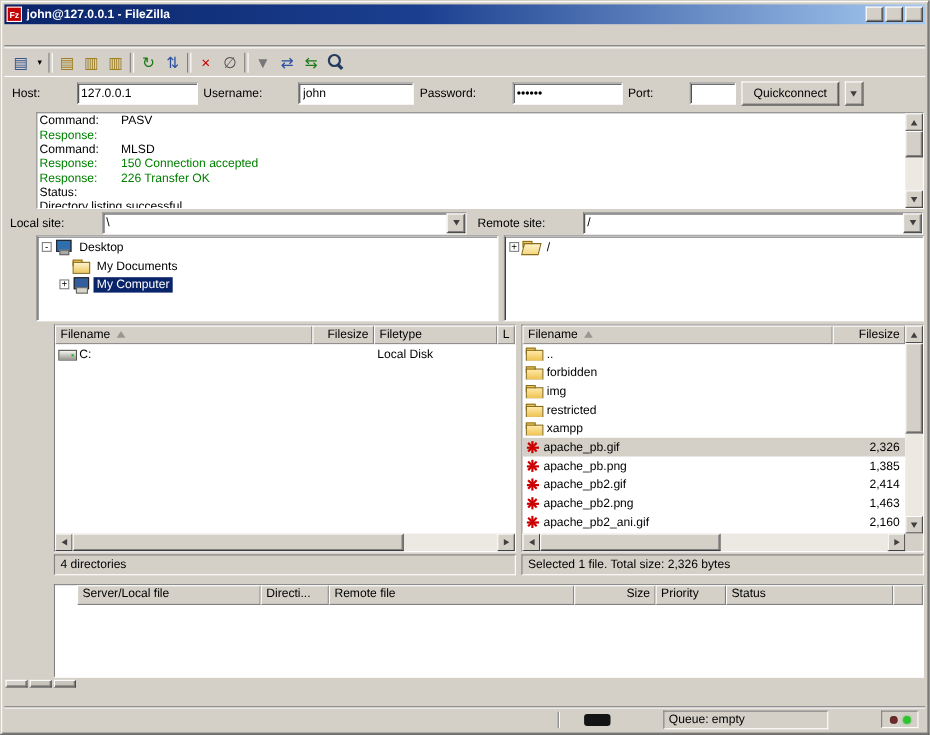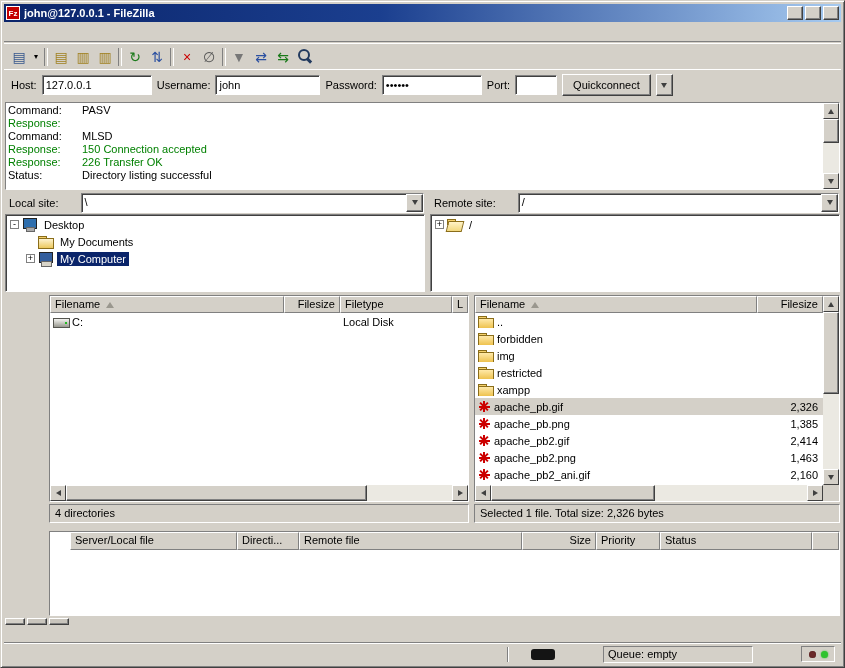--- a/index.html
+++ b/index.html
@@ -8,21 +8,21 @@
 
   .window { position:relative; width:845px; height:668px; background:#d4d0c8;
     border:1px solid; border-color:#d4d0c8 #404040 #404040 #d4d0c8;
     box-shadow: inset 1px 1px 0 #ffffff, inset -1px -1px 0 #808080; }
 
   .abs { position:absolute; }
 
   .raised { background:#d4d0c8; border:1px solid; border-color:#ffffff #404040 #404040 #ffffff;
     box-shadow: inset -1px -1px 0 #808080; }
   .sunken { background:#ffffff; border:1px solid; border-color:#808080 #ffffff #ffffff #808080;
-    box-shadow: inset 1px 1px 0 #404040; }
+    box-shadow: inset 1px 1px 0 #404040; margin-left: 28px; }
   .sunken-lite { border:1px solid; border-color:#808080 #ffffff #ffffff #808080;margin-left:44px; }
 
   
   .titlebar { left:3px; top:3px; right:3px; height:18px;
     background:linear-gradient(90deg,#0a246a 0%, #1b3f8f 45%, #a6caf0 100%);
     display:flex; align-items:center; padding:0 2px; }
   .app-icon { width:14px; height:14px; background:#c40000; color:#fff; font-size:8px; font-weight:bold;
     display:flex; align-items:center; justify-content:center; margin-right:4px; border:1px solid #fff; }
   .title-text { color:#fff; font-weight:bold; font-size:11px; flex:1; white-space:nowrap; overflow:hidden; }
   .cap-btn { width:16px; height:14px; font-size:9px; font-weight:bold; line-height:12px; text-align:center; margin-left:2px; }
@@ -61,21 +61,21 @@
   .track { flex:1; position:relative; }
   .vscroll .thumb { position:absolute; left:0; top:0; width:16px; }
   .hscroll .thumb { position:absolute; top:0; left:0; height:16px; }
   .arr { width:0; height:0; display:inline-block; }
   .arr.up    { border-left:3px solid transparent; border-right:3px solid transparent; border-bottom:5px solid #404040; }
   .arr.down  { border-left:3px solid transparent; border-right:3px solid transparent; border-top:5px solid #404040; }
   .arr.left  { border-top:3px solid transparent; border-bottom:3px solid transparent; border-right:5px solid #404040; }
   .arr.right { border-top:3px solid transparent; border-bottom:3px solid transparent; border-left:5px solid #404040; }
 
   
-  .site-row { height:21px; display:flex; align-items:center;gap:16px; }
+  .site-row { height:21px; display:flex; align-items:center; }
   .site-row .lbl { padding:0 6px 0 4px; white-space:nowrap; }
   .combo { flex:1; height:20px; display:flex; margin-right:1px; background:#fff; }
   .combo-value { flex:1; padding:2px 3px; overflow:hidden; white-space:nowrap; }
   .combo-btn { width:17px; display:flex; align-items:center; justify-content:center; flex:none; }
   .local-site { left:4px; top:191px; width:420px; }
   .remote-site { left:429px; top:191px; right:4px; }
 
   
   .tree { background:#fff; overflow:hidden; padding-top:1px; }
   .local-tree { left:4px; top:213px; width:420px; height:78px; }
@@ -251,21 +251,21 @@
           <span class="log-text">MLSD</span>
         </div>
         <div class="log-line" style="color: rgb(0, 128, 0);">
           <span class="log-label">Response:</span>
           <span class="log-text">150 Connection accepted</span>
         </div>
         <div class="log-line" style="color: rgb(0, 128, 0);">
           <span class="log-label">Response:</span>
           <span class="log-text">226 Transfer OK</span>
         </div>
-        <div class="log-line" style="color: rgb(0, 0, 0);">
+        <div class="log-line" style="color: rgb(0, 0, 0); flex-direction: column;">
           <span class="log-label">Status:</span>
           <span class="log-text">Directory listing successful</span>
         </div>
     </div>
     <div class="vscroll">
       <span class="sb-btn raised">
           <span class="arr up"></span>
         </span>
       <span class="track">
           <span class="thumb raised" style="height:45%"></span>

